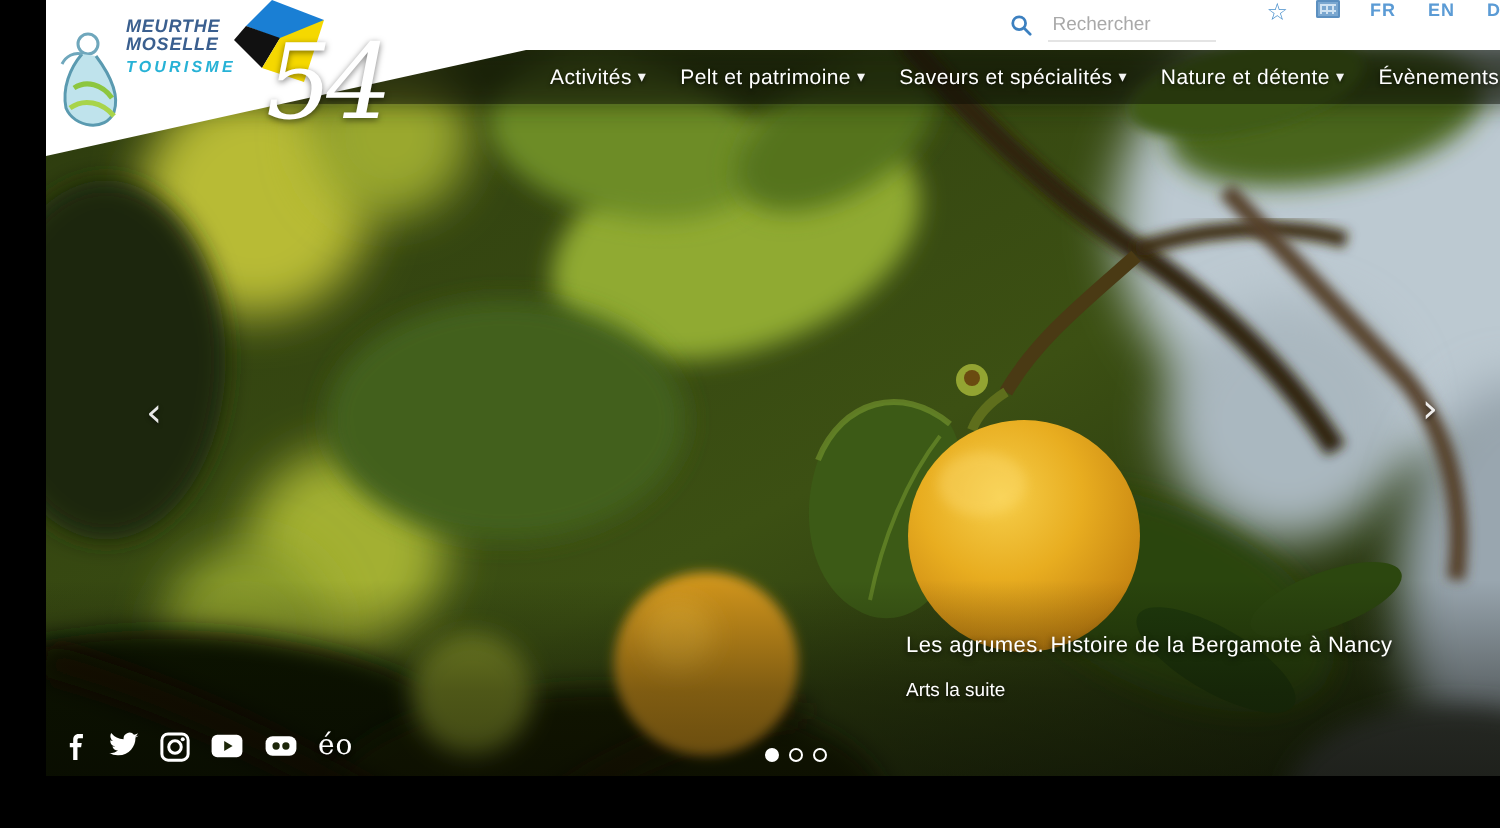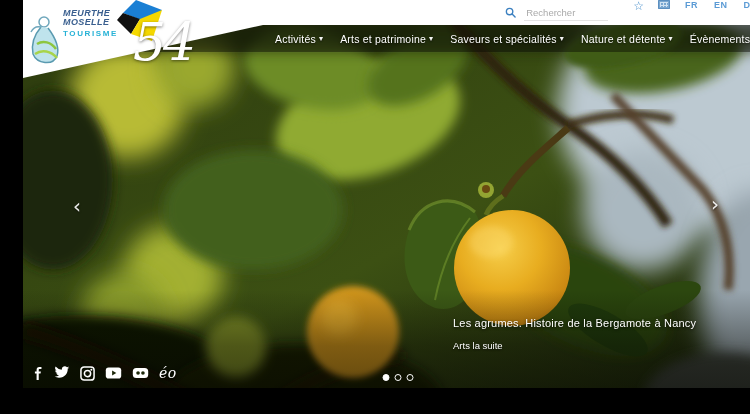--- a/index.html
+++ b/index.html
@@ -14,21 +14,21 @@
   .bottom-fade{position:absolute;left:0;top:290px;width:750px;height:124px;z-index:1;
     background:linear-gradient(180deg,rgba(8,8,2,0) 0%,rgba(8,8,2,.40) 45%,rgba(6,6,2,.62) 100%);}
 
   
   .topbar{position:absolute;left:0;top:0;width:750px;height:25px;background:#fff;z-index:3;}
   .logo-wedge{position:absolute;left:0;top:0;width:240px;height:78px;background:#fff;z-index:3;
     clip-path:polygon(0 0,100% 0,100% 32%,0 100%);filter:drop-shadow(0 2px 2px rgba(0,0,0,.25));}
   .logo-figure{position:absolute;left:4px;top:14px;}
   .logo-text{position:absolute;left:40px;top:9px;line-height:1.05;}
   .logo-l1,.logo-l2{font-size:9px;font-weight:bold;color:#3a5f8f;letter-spacing:.4px;font-style:italic;}
-  .logo-l3{font-size:8px;font-weight:bold;color:#27b2d6;letter-spacing:1.6px;margin-top:2px;}
+  .logo-l3{font-size:8px;font-weight:bold;color:#27b2d6;letter-spacing:1.6px;font-style:italic;margin-top:2px;}
   .logo-diamond{position:absolute;left:92px;top:0;}
   .dept-num{position:absolute;left:110px;top:16px;z-index:3;font-family:"DejaVu Serif",serif;
     font-style:italic;font-size:52px;line-height:1;color:#fff;letter-spacing:-3px;
     text-shadow:0 1px 3px rgba(0,0,0,.5);}
 
   
   .toprow{position:absolute;top:0;right:8px;height:25px;display:flex;z-index:4;}
   .search-wrap{display:flex;align-items:center;margin-right:18px;}
   .search-input{width:82px;border:none;border-bottom:1px solid #e4e4e4;outline:none;
     font-size:9.5px;color:#666;padding:2px 0 2px 2px;margin-left:8px;font-family:"Liberation Sans",sans-serif;}
@@ -61,21 +61,21 @@
   .dot.active{background:#fff;}
   .down-arrow{position:absolute;left:50%;top:390px;transform:translateX(-50%);z-index:2;cursor:pointer;}
   .side-arrow{position:absolute;z-index:2;color:rgba(255,255,255,.9);font-size:20px;line-height:1;cursor:pointer;
     font-family:"DejaVu Sans",sans-serif;text-shadow:0 1px 2px rgba(0,0,0,.5);}
   .arrow-left{left:50px;top:196px;}
   .arrow-right{left:688px;top:194px;}
 
   
   .social{position:absolute;left:8px;bottom:7px;display:flex;align-items:center;gap:10px;z-index:2;}
   .social a{display:flex;align-items:center;text-decoration:none;}
-  .eo{color:#fff;font-size:14px;font-style:italic;font-family:"DejaVu Serif",serif;letter-spacing:.5px;
+  .eo{color:#fff;font-size:14px;font-family:"DejaVu Serif",serif;letter-spacing:.5px;
     text-shadow:0 1px 2px rgba(0,0,0,.6);}
 </style>
 </head>
 <body>
 
 <div class="stage">
 
   <svg class="hero-svg" width="750" height="414" viewBox="0 0 750 414">
     <defs>
       <linearGradient id="bgG" x1="0" y1="0" x2="1" y2="1">
@@ -188,21 +188,21 @@
     <a class="lang" href="#">EN</a>
     <a class="lang" href="#">DE</a>
   </div>
 
   <nav class="nav">
     <a class="nav-item" href="#">
         <span>Activités</span>
         <span class="caret">▾</span>
       </a>
     <a class="nav-item" href="#">
-        <span>Arts et patrimoine</span>
+        <span>Pelt et patrimoine</span>
         <span class="caret">▾</span>
       </a>
     <a class="nav-item" href="#">
         <span>Saveurs et spécialités</span>
         <span class="caret">▾</span>
       </a>
     <a class="nav-item" href="#">
         <span>Nature et détente</span>
         <span class="caret">▾</span>
       </a>

